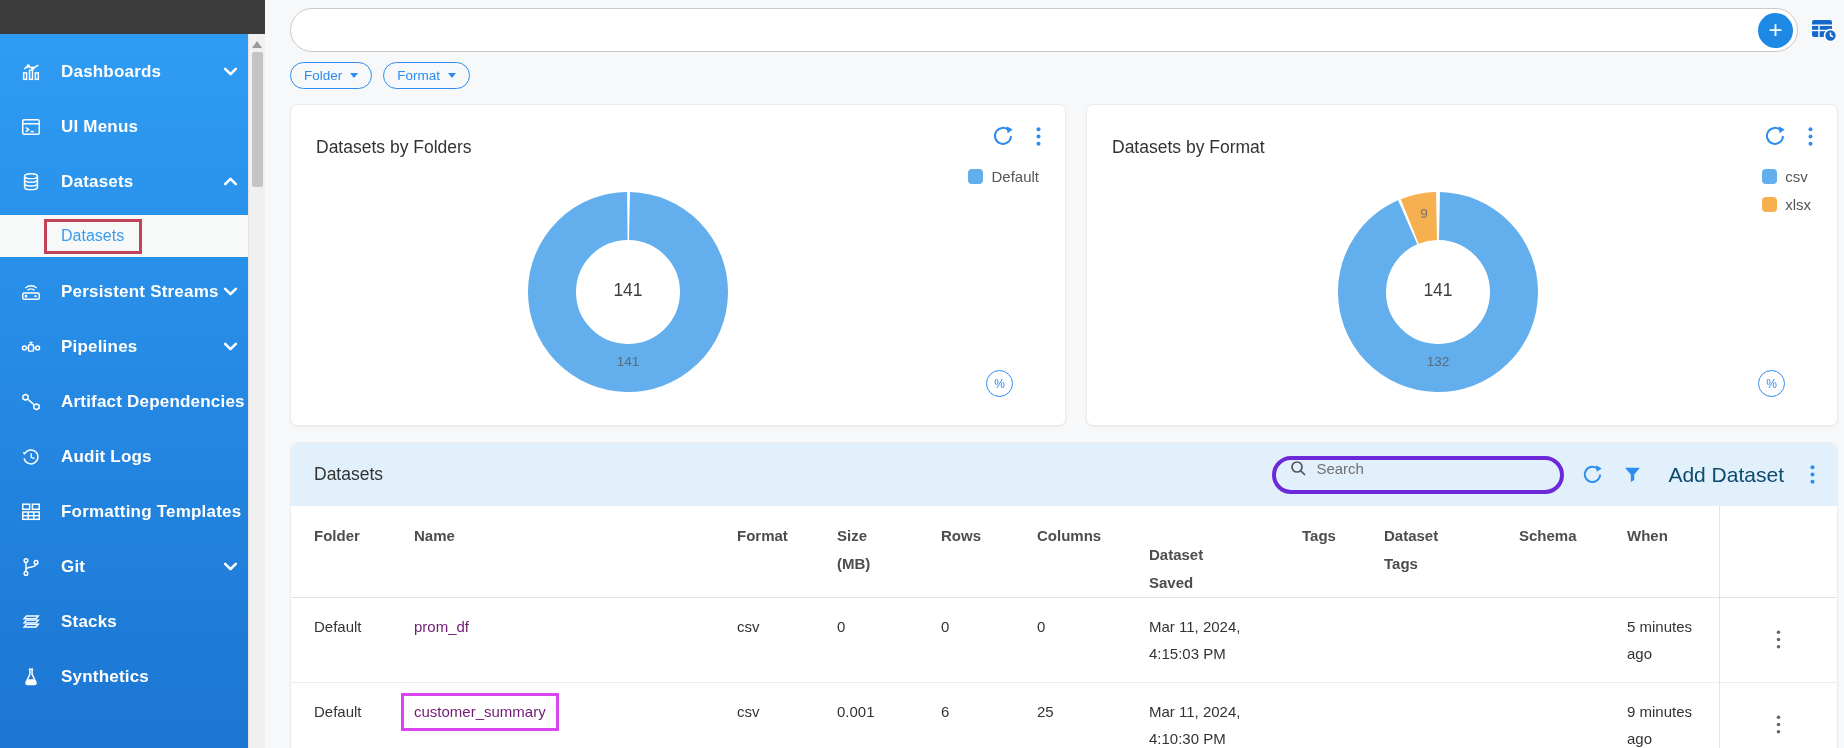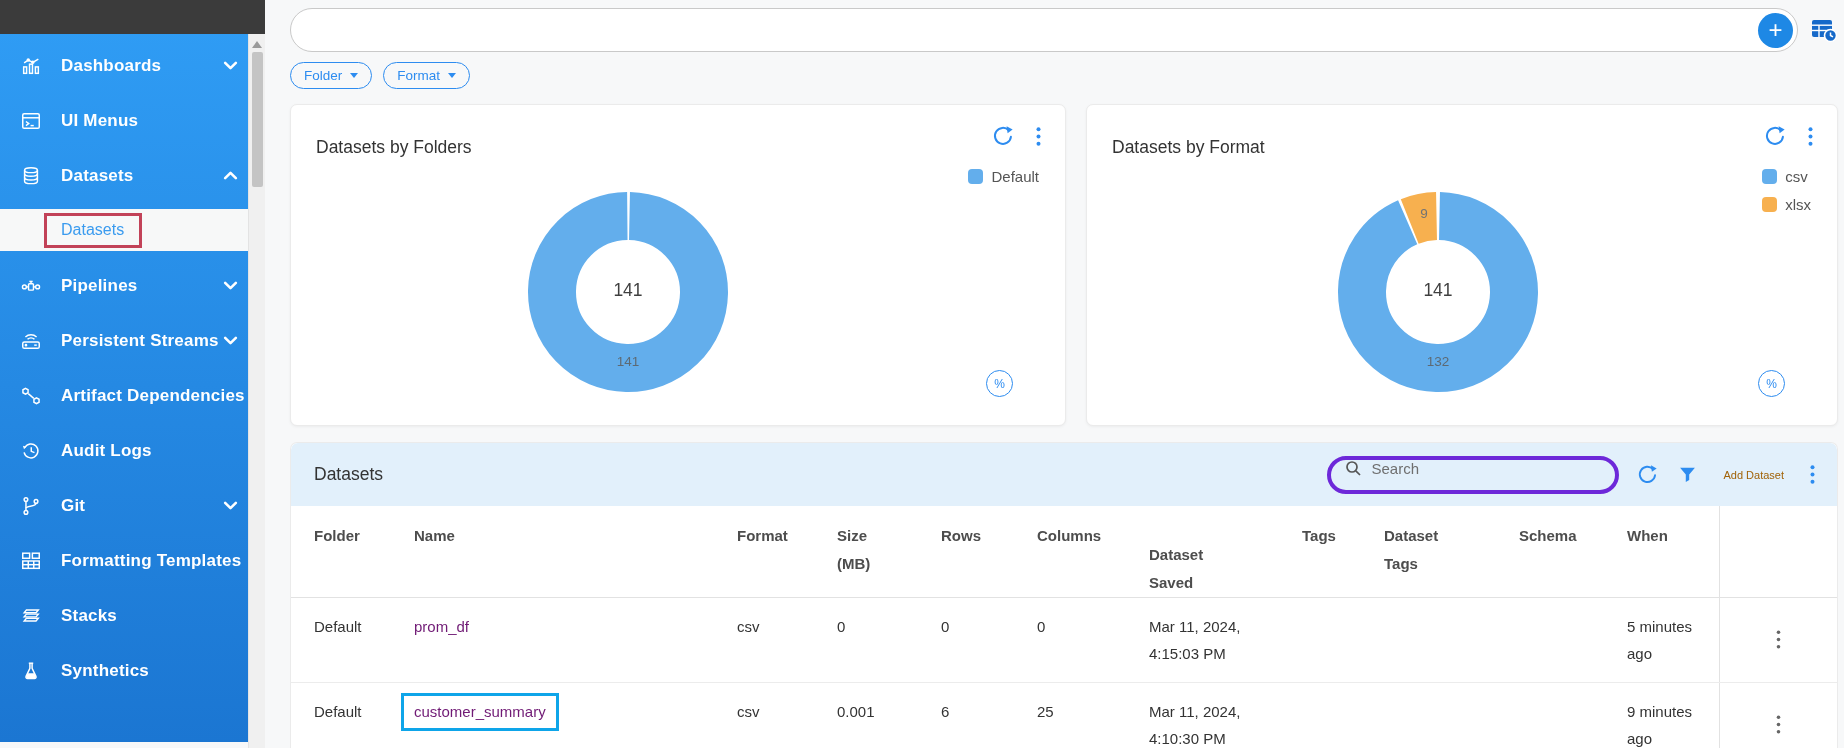--- a/index.html
+++ b/index.html
@@ -4,21 +4,21 @@
 <style>
   * { margin:0; padding:0; box-sizing:border-box; }
   html,body { width:1844px; height:748px; overflow:hidden; }
   body { font-family:"Liberation Sans", sans-serif; background:#f7f8f9; }
   .app { position:relative; width:1844px; height:748px; background:#f7f8f9; overflow:hidden; }
 
   
   .dark-header { position:absolute; left:0; top:0; width:265px; height:34px; background:#3b3b3b; z-index:5; }
 
   
-  .sidebar { position:absolute; left:0; top:28px; width:248px; height:714px;
+  .sidebar { position:absolute; left:0; top:34px; width:248px; height:714px;
              background:linear-gradient(180deg,#2f9cf4 0%, #1b76d2 100%); padding-top:10px; z-index:4; }
   .nav-item { height:55px; display:flex; align-items:center; padding:0 10px 0 18px; color:#fff; cursor:pointer; }
   .nav-icon { width:26px; display:flex; justify-content:center; flex:0 0 26px; }
   .nav-label { margin-left:17px; font-size:17px; font-weight:700; letter-spacing:.2px; white-space:nowrap; }
   .nav-chevron { margin-left:auto; display:flex; }
   .nav-sub { height:55px; display:flex; align-items:center; color:#fff; }
   .nav-sub .sub-label { margin-left:61px; font-size:16px; font-weight:700; }
   .nav-sub.active { height:42px; margin:6px 0 7px 0; background:#f7f8f8; }
   .red-box { margin-left:44px; border:3px solid #c24258; padding:5px 15px 6px 14px; }
   .nav-sub.active .sub-label { margin-left:0; color:#3a9bef; font-weight:400; font-size:16px; }
@@ -74,32 +74,32 @@
   .panel-header { height:63px; background:#e2f0fb; border-radius:7px 7px 0 0; display:flex; align-items:center;
                   padding:0 22px 0 23px; }
   .panel-title { font-size:17.5px; color:#333; }
   .panel-header .spacer { flex:1; }
   .search-pill { display:flex; align-items:flex-start; width:292px; height:38px; border:4px solid #6d28d9;
                  border-radius:19px; padding:0 14px; background:transparent; }
   .search-pill input { border:none; outline:none; background:transparent; font-size:15px; color:#333;
                        font-family:inherit; margin-left:9px; width:220px; }
   .search-pill input::placeholder { color:#6f6f6f; }
   .ph-actions { display:flex; align-items:center; margin-left:18px; gap:20px; }
-  .add-dataset { color:#a16207; font-size:11px; cursor:pointer; white-space:nowrap; margin:11px 6px; }
+  .add-dataset { color:#0c4a6e; font-size:21px; cursor:pointer; white-space:nowrap; margin:11px 6px; }
 
   .thead, .trow { display:grid; grid-template-columns:100px 323px 100px 104px 96px 112px 153px 82px 135px 108px 92px 1fr;
                   padding-left:23px; align-items:start; }
   .thead { min-height:76px; border-bottom:1px solid #e2e2e2; padding-top:16px; }
   .th { font-size:15px; font-weight:700; color:#4d4d4d; line-height:1.85; }
   .th-size { max-width:48px; } .th-dsaved { max-width:70px;margin-top:19px; } .th-dtags { max-width:70px; }
   .trow { min-height:84px; border-bottom:1px solid #ececec; padding-top:15px; }
   .td { font-size:15px; color:#333; line-height:1.85; }
   .td-link { color:#701a75; cursor:pointer; }
   .td-dsaved { max-width:96px; } .td-when { max-width:80px; }
-  .name-redbox { display:inline-block; border:3px solid #0ea5e9; padding:2px 10px 3px 10px; margin:-5px 8px 0 -13px; }
+  .name-redbox { display:inline-block; border:3px solid #d946ef; padding:2px 10px 3px 10px; margin:-5px 8px 0 -13px; }
   .cell-actions { align-self:stretch; border-left:1px solid #e2e2e2; display:flex; align-items:center;
                   justify-content:center; margin-top:-15px; padding-top:0; min-height:84px; }
   .thead .cell-actions { margin-top:-16px; min-height:76px; }
   .kebab-gray { display:flex; cursor:pointer; }
 </style>
 </head>
 <body>
 
 <div class="app">
 
@@ -158,107 +158,107 @@
     <div class="nav-sub active">
       <span class="red-box">
         <span class="sub-label">Datasets</span>
       </span>
     </div>
 
 
     <div class="nav-item">
       <span class="nav-icon">
         <svg width="22" height="22" viewBox="0 0 24 24" fill="none" stroke="#fff" stroke-width="1.6">
+          <rect x="3" y="13" width="18" height="7" rx="1.8"></rect>
+          <path d="M8.2 10.2 a5.4 5.4 0 0 1 7.6 0"></path>
+            <path d="M5.9 7.6 a9 9 0 0 1 12.2 0"></path>
+          <line x1="15.5" y1="16.5" x2="18.3" y2="16.5"></line>
+            <circle cx="6.5" cy="16.5" r="0.7" fill="#fff"></circle>
+        </svg>
+      </span>
+      <span class="nav-label">Persistent Streams</span>
+      <span class="nav-chevron">
+        <svg width="15" height="15" viewBox="0 0 14 14">
+            <polyline points="2,4.5 7,9.5 12,4.5" fill="none" stroke="#fff" stroke-width="2.4" stroke-linecap="round" stroke-linejoin="round"></polyline>
+          </svg>
+      </span>
+    </div>
+
+    <div class="nav-item">
+      <span class="nav-icon">
+        <svg width="22" height="22" viewBox="0 0 24 24" fill="none" stroke="#fff" stroke-width="1.6">
           <circle cx="4.8" cy="13" r="2.1"></circle>
             <circle cx="19.2" cy="13" r="2.1"></circle>
           <rect x="9.3" y="9.5" width="5.4" height="7" rx="1"></rect>
           <line x1="6.9" y1="13" x2="9.3" y2="13"></line>
             <line x1="14.7" y1="13" x2="17.1" y2="13"></line>
           <line x1="12" y1="9.5" x2="12" y2="7"></line>
             <line x1="10.2" y1="7" x2="13.8" y2="7"></line>
         </svg>
       </span>
       <span class="nav-label">Pipelines</span>
       <span class="nav-chevron">
         <svg width="15" height="15" viewBox="0 0 14 14">
             <polyline points="2,4.5 7,9.5 12,4.5" fill="none" stroke="#fff" stroke-width="2.4" stroke-linecap="round" stroke-linejoin="round"></polyline>
           </svg>
       </span>
     </div>
 
     <div class="nav-item">
       <span class="nav-icon">
         <svg width="22" height="22" viewBox="0 0 24 24" fill="none" stroke="#fff" stroke-width="1.6">
-          <rect x="3" y="13" width="18" height="7" rx="1.8"></rect>
-          <path d="M8.2 10.2 a5.4 5.4 0 0 1 7.6 0"></path>
-            <path d="M5.9 7.6 a9 9 0 0 1 12.2 0"></path>
-          <line x1="15.5" y1="16.5" x2="18.3" y2="16.5"></line>
-            <circle cx="6.5" cy="16.5" r="0.7" fill="#fff"></circle>
-        </svg>
-      </span>
-      <span class="nav-label">Persistent Streams</span>
-      <span class="nav-chevron">
-        <svg width="15" height="15" viewBox="0 0 14 14">
-            <polyline points="2,4.5 7,9.5 12,4.5" fill="none" stroke="#fff" stroke-width="2.4" stroke-linecap="round" stroke-linejoin="round"></polyline>
-          </svg>
-      </span>
-    </div>
-
-    <div class="nav-item">
-      <span class="nav-icon">
-        <svg width="22" height="22" viewBox="0 0 24 24" fill="none" stroke="#fff" stroke-width="1.6">
           <polygon points="6,3.6 8.8,5.2 8.8,8.4 6,10 3.2,8.4 3.2,5.2"></polygon>
           <polygon points="18,14 20.8,15.6 20.8,18.8 18,20.4 15.2,18.8 15.2,15.6"></polygon>
           <line x1="9" y1="9.4" x2="15" y2="14.6"></line>
         </svg>
       </span>
       <span class="nav-label">Artifact Dependencies</span>
     </div>
 
     <div class="nav-item">
       <span class="nav-icon">
         <svg width="22" height="22" viewBox="0 0 24 24" fill="none" stroke="#fff" stroke-width="1.6">
           <path d="M5.3 8.2 a7.6 7.6 0 1 1 -0.8 5.2"></path>
           <polyline points="12.3,8 12.3,12.4 15.8,13.8"></polyline>
           <polygon points="3.2,6.2 6.9,7.3 4.4,10.2" fill="#fff" stroke="none"></polygon>
         </svg>
       </span>
       <span class="nav-label">Audit Logs</span>
-    </div>
-
-    <div class="nav-item">
-      <span class="nav-icon">
-        <svg width="22" height="22" viewBox="0 0 24 24" fill="none" stroke="#fff" stroke-width="1.6">
-          <circle cx="6.5" cy="5" r="2"></circle>
-            <circle cx="6.5" cy="19" r="2"></circle>
-            <circle cx="17.5" cy="7" r="2"></circle>
-          <line x1="6.5" y1="7" x2="6.5" y2="17"></line>
-          <path d="M17.5 9 c0 4 -11 2.5 -11 5.5"></path>
-        </svg>
-      </span>
-      <span class="nav-label">Git</span>
-      <span class="nav-chevron">
-        <svg width="15" height="15" viewBox="0 0 14 14">
-            <polyline points="2,4.5 7,9.5 12,4.5" fill="none" stroke="#fff" stroke-width="2.4" stroke-linecap="round" stroke-linejoin="round"></polyline>
-          </svg>
-      </span>
     </div>
 
     <div class="nav-item">
       <span class="nav-icon">
         <svg width="22" height="22" viewBox="0 0 24 24" fill="none" stroke="#fff" stroke-width="1.6">
           <rect x="3" y="3.5" width="7.5" height="5.5"></rect>
             <rect x="13.5" y="3.5" width="7.5" height="5.5"></rect>
           <rect x="3" y="12" width="18" height="8"></rect>
             <line x1="3" y1="16" x2="21" y2="16"></line>
           <line x1="9" y1="12" x2="9" y2="20"></line>
             <line x1="15" y1="12" x2="15" y2="20"></line>
         </svg>
       </span>
       <span class="nav-label">Formatting Templates</span>
+    </div>
+
+    <div class="nav-item">
+      <span class="nav-icon">
+        <svg width="22" height="22" viewBox="0 0 24 24" fill="none" stroke="#fff" stroke-width="1.6">
+          <circle cx="6.5" cy="5" r="2"></circle>
+            <circle cx="6.5" cy="19" r="2"></circle>
+            <circle cx="17.5" cy="7" r="2"></circle>
+          <line x1="6.5" y1="7" x2="6.5" y2="17"></line>
+          <path d="M17.5 9 c0 4 -11 2.5 -11 5.5"></path>
+        </svg>
+      </span>
+      <span class="nav-label">Git</span>
+      <span class="nav-chevron">
+        <svg width="15" height="15" viewBox="0 0 14 14">
+            <polyline points="2,4.5 7,9.5 12,4.5" fill="none" stroke="#fff" stroke-width="2.4" stroke-linecap="round" stroke-linejoin="round"></polyline>
+          </svg>
+      </span>
     </div>
 
     <div class="nav-item">
       <span class="nav-icon">
         <svg width="22" height="22" viewBox="0 0 24 24" fill="none" stroke="#fff" stroke-width="1.5">
           <polygon points="4.5,8.5 17.5,8.5 20,5.5 7,5.5"></polygon>
           <polygon points="4.5,13 17.5,13 20,10 7,10"></polygon>
           <polygon points="4.5,17.5 17.5,17.5 20,14.5 7,14.5"></polygon>
         </svg>
       </span>

